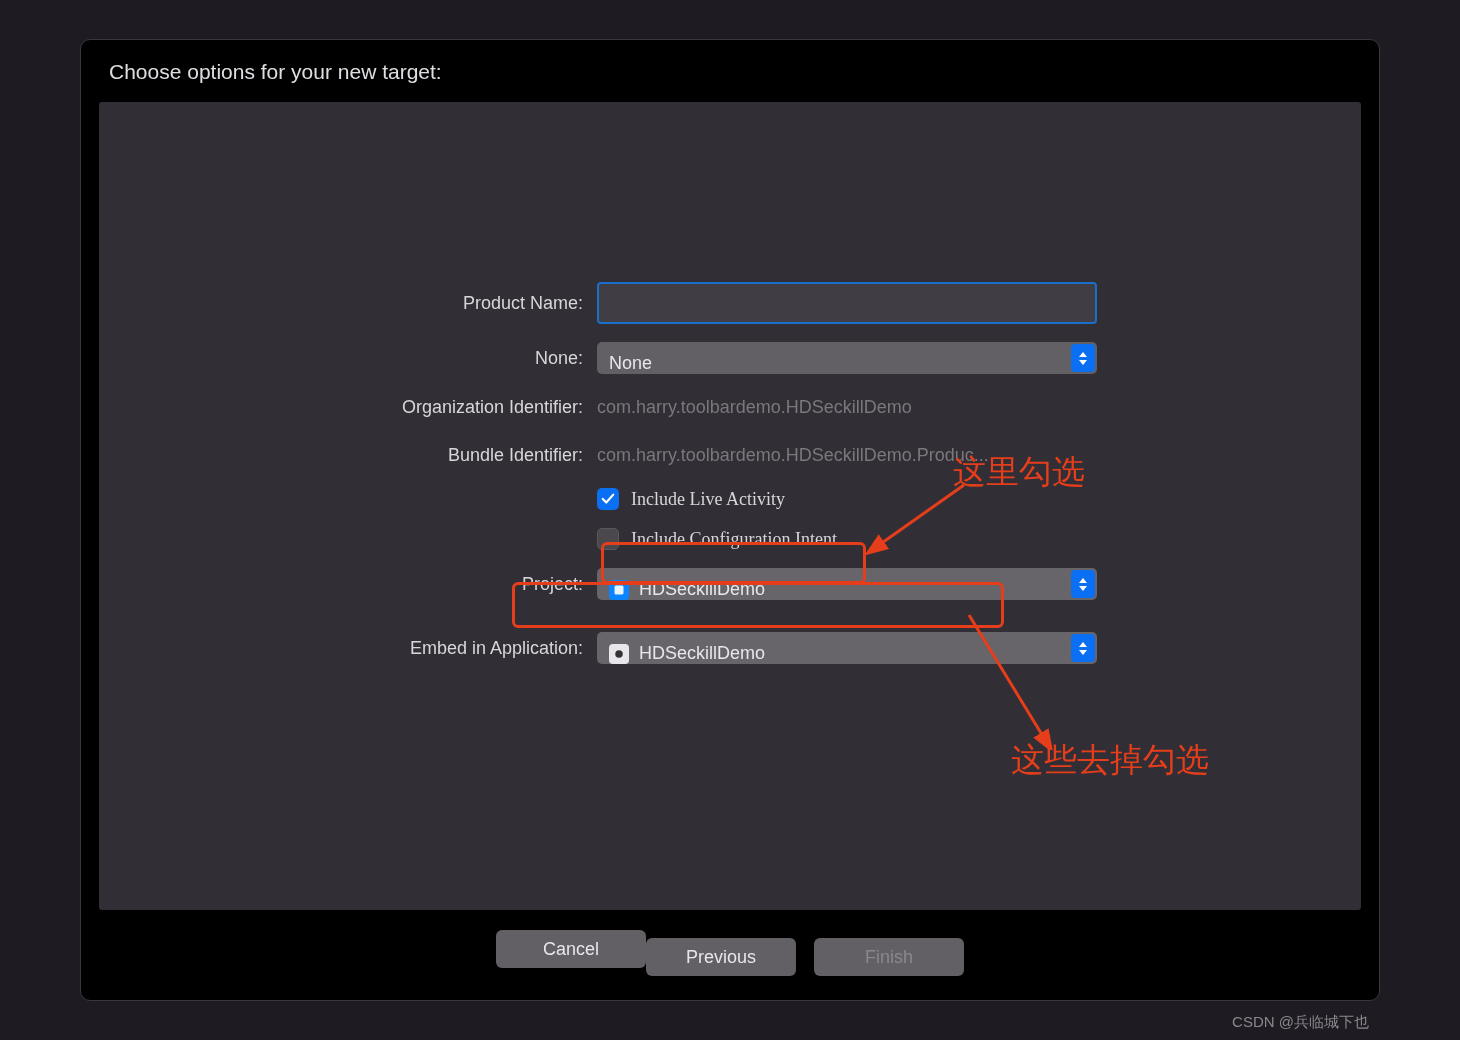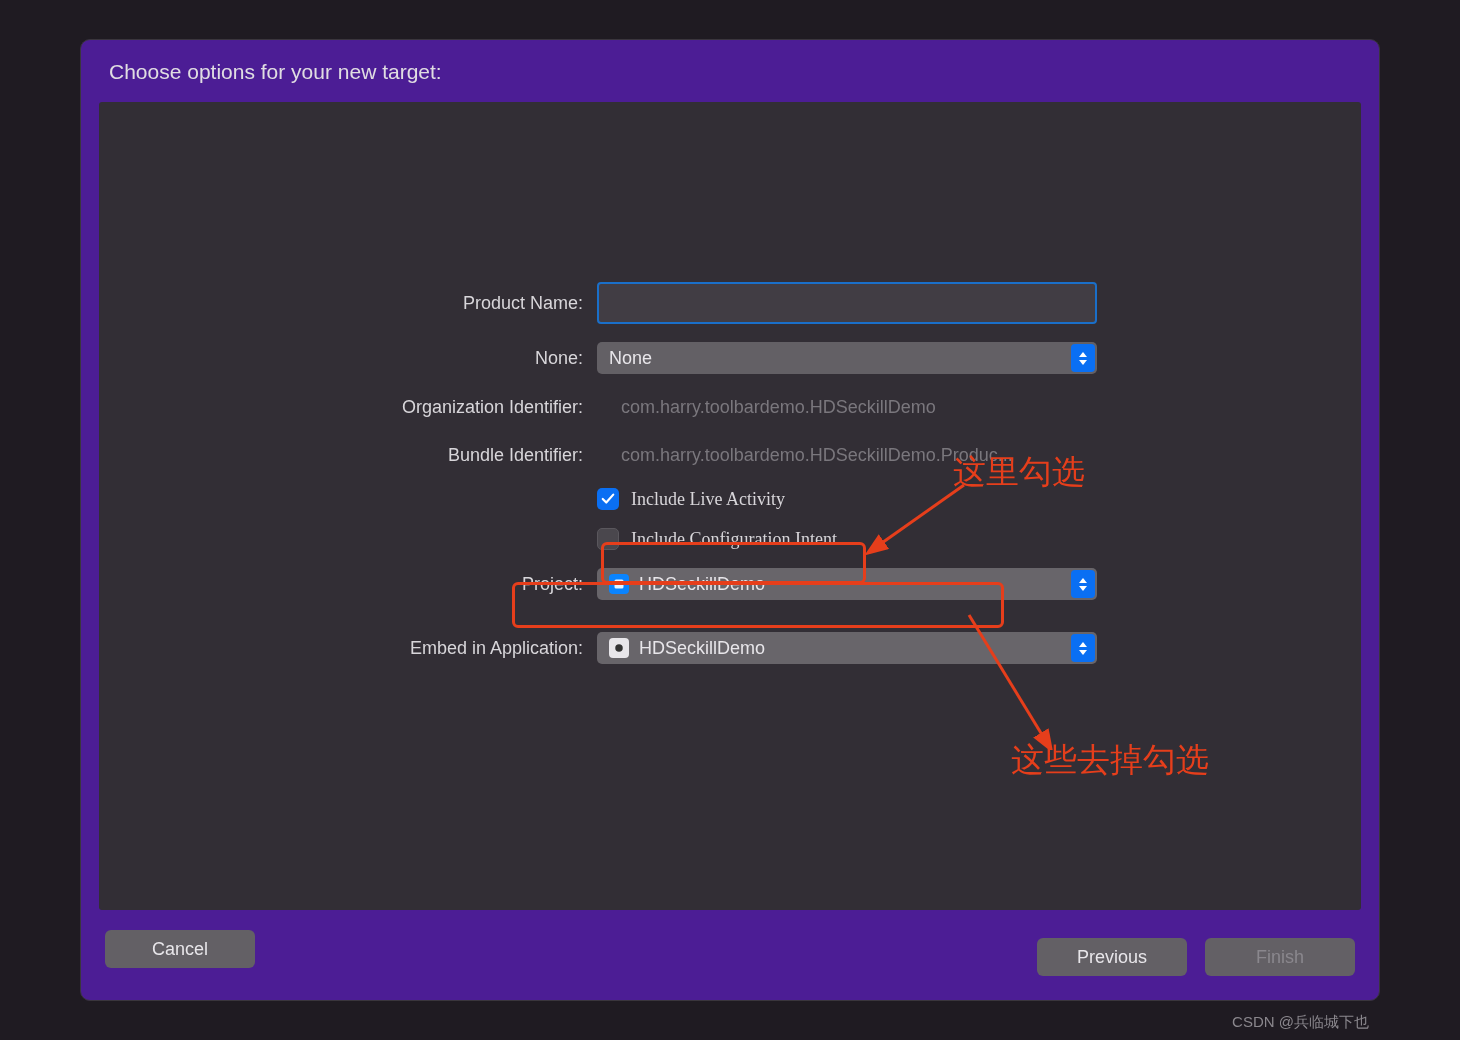--- a/index.html
+++ b/index.html
@@ -13,21 +13,21 @@
       color: #d8d8d8;
       width: 1460px;
       height: 1040px;
       display: flex;
       align-items: center;
       justify-content: center;
     }
     .dialog {
       width: 1300px;
       height: 962px;
-      background: #4c1d95;
+      background: #000000;
       border-radius: 10px;
       border: 1px solid #3a363d;
       display: flex;
       flex-direction: column;
       position: relative;
       padding: 0;
     }
     .dialog-title {
       font-size: 21px;
       color: #e0dde2;
@@ -70,29 +70,28 @@
       outline: none;
     }
     .disabled-value {
       font-size: 18px;
       color: #7a777d;
       line-height: 30px;
       white-space: nowrap;
       overflow: hidden;
       text-overflow: ellipsis;
       width: 490px;
-      margin-left: 24px;
     }
     .dropdown {
       width: 500px;
       height: 32px;
       background: #636065;
       border-radius: 5px;
       display: flex;
-      align-items: center;
+      align-items: flex-end;
       padding-left: 12px;
       position: relative;
       font-size: 18px;
       color: #e8e6ea;
     }
     .dropdown-mid {
       background: #68656a;
     }
     .dropdown-arrows {
       position: absolute;
@@ -201,21 +200,21 @@
     .anno-2 {
       left: 912px;
       top: 636px;
     }
     .arrow-line {
       position: absolute;
       pointer-events: none;
     }
     .button-bar {
       display: flex;
-      justify-content: space-between;
+      justify-content: center;
       padding: 20px 24px 24px 24px;
     }
     .btn {
       height: 38px;
       background: #636065;
       border: none;
       border-radius: 6px;
       color: #e8e6ea;
       font-size: 18px;
       padding: 0 32px;

